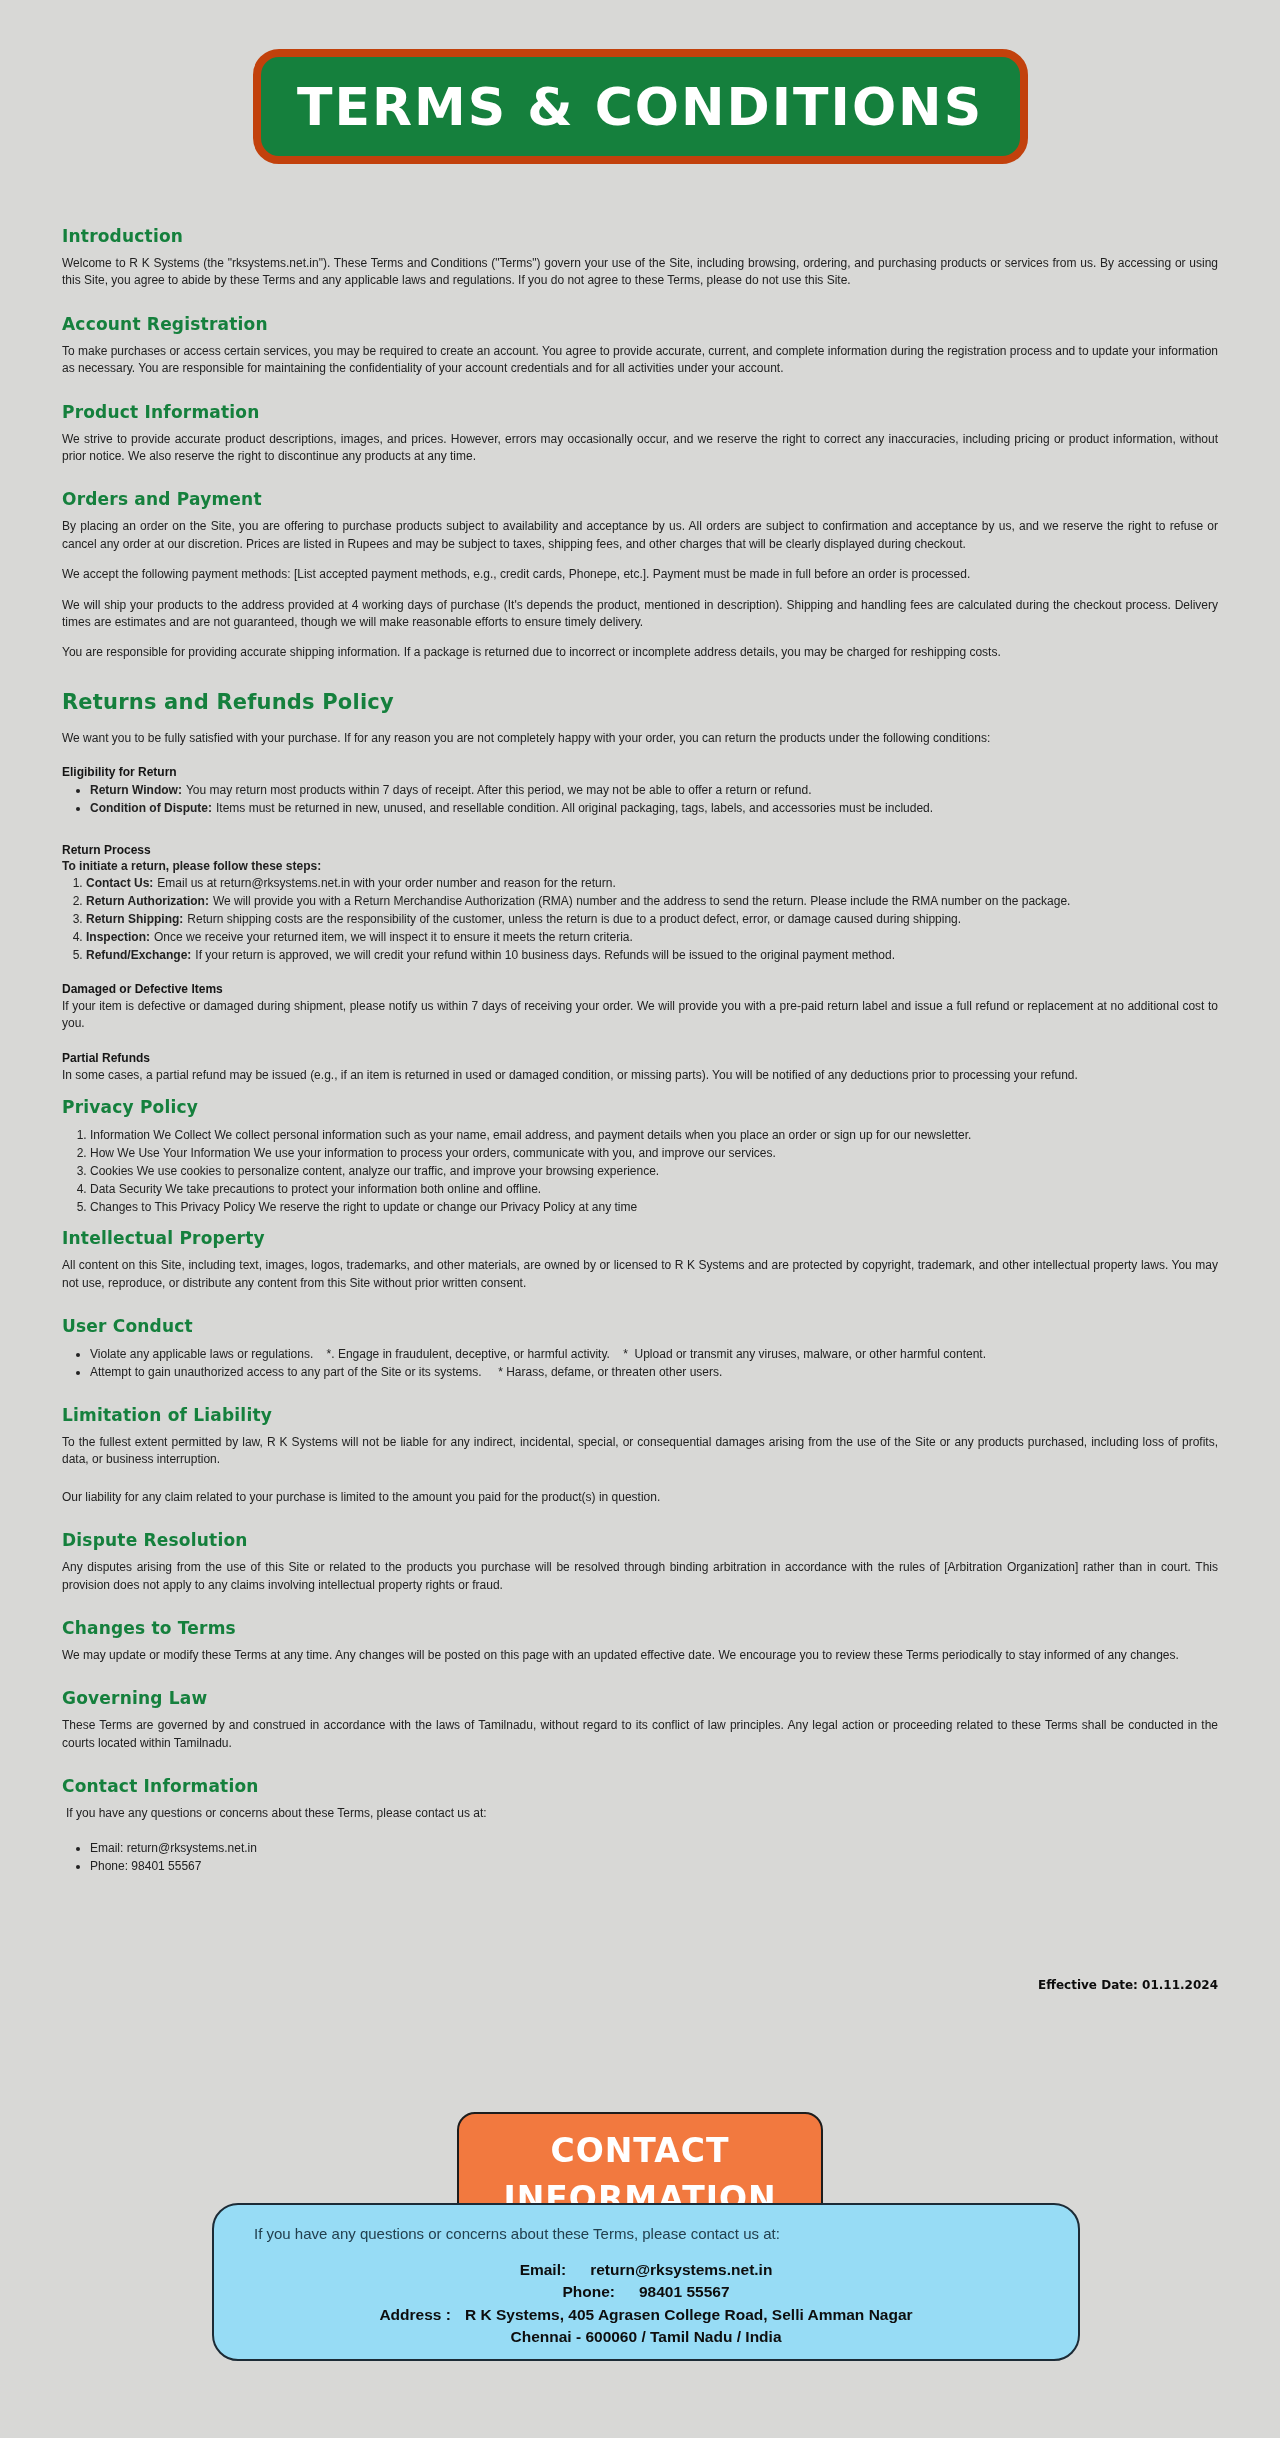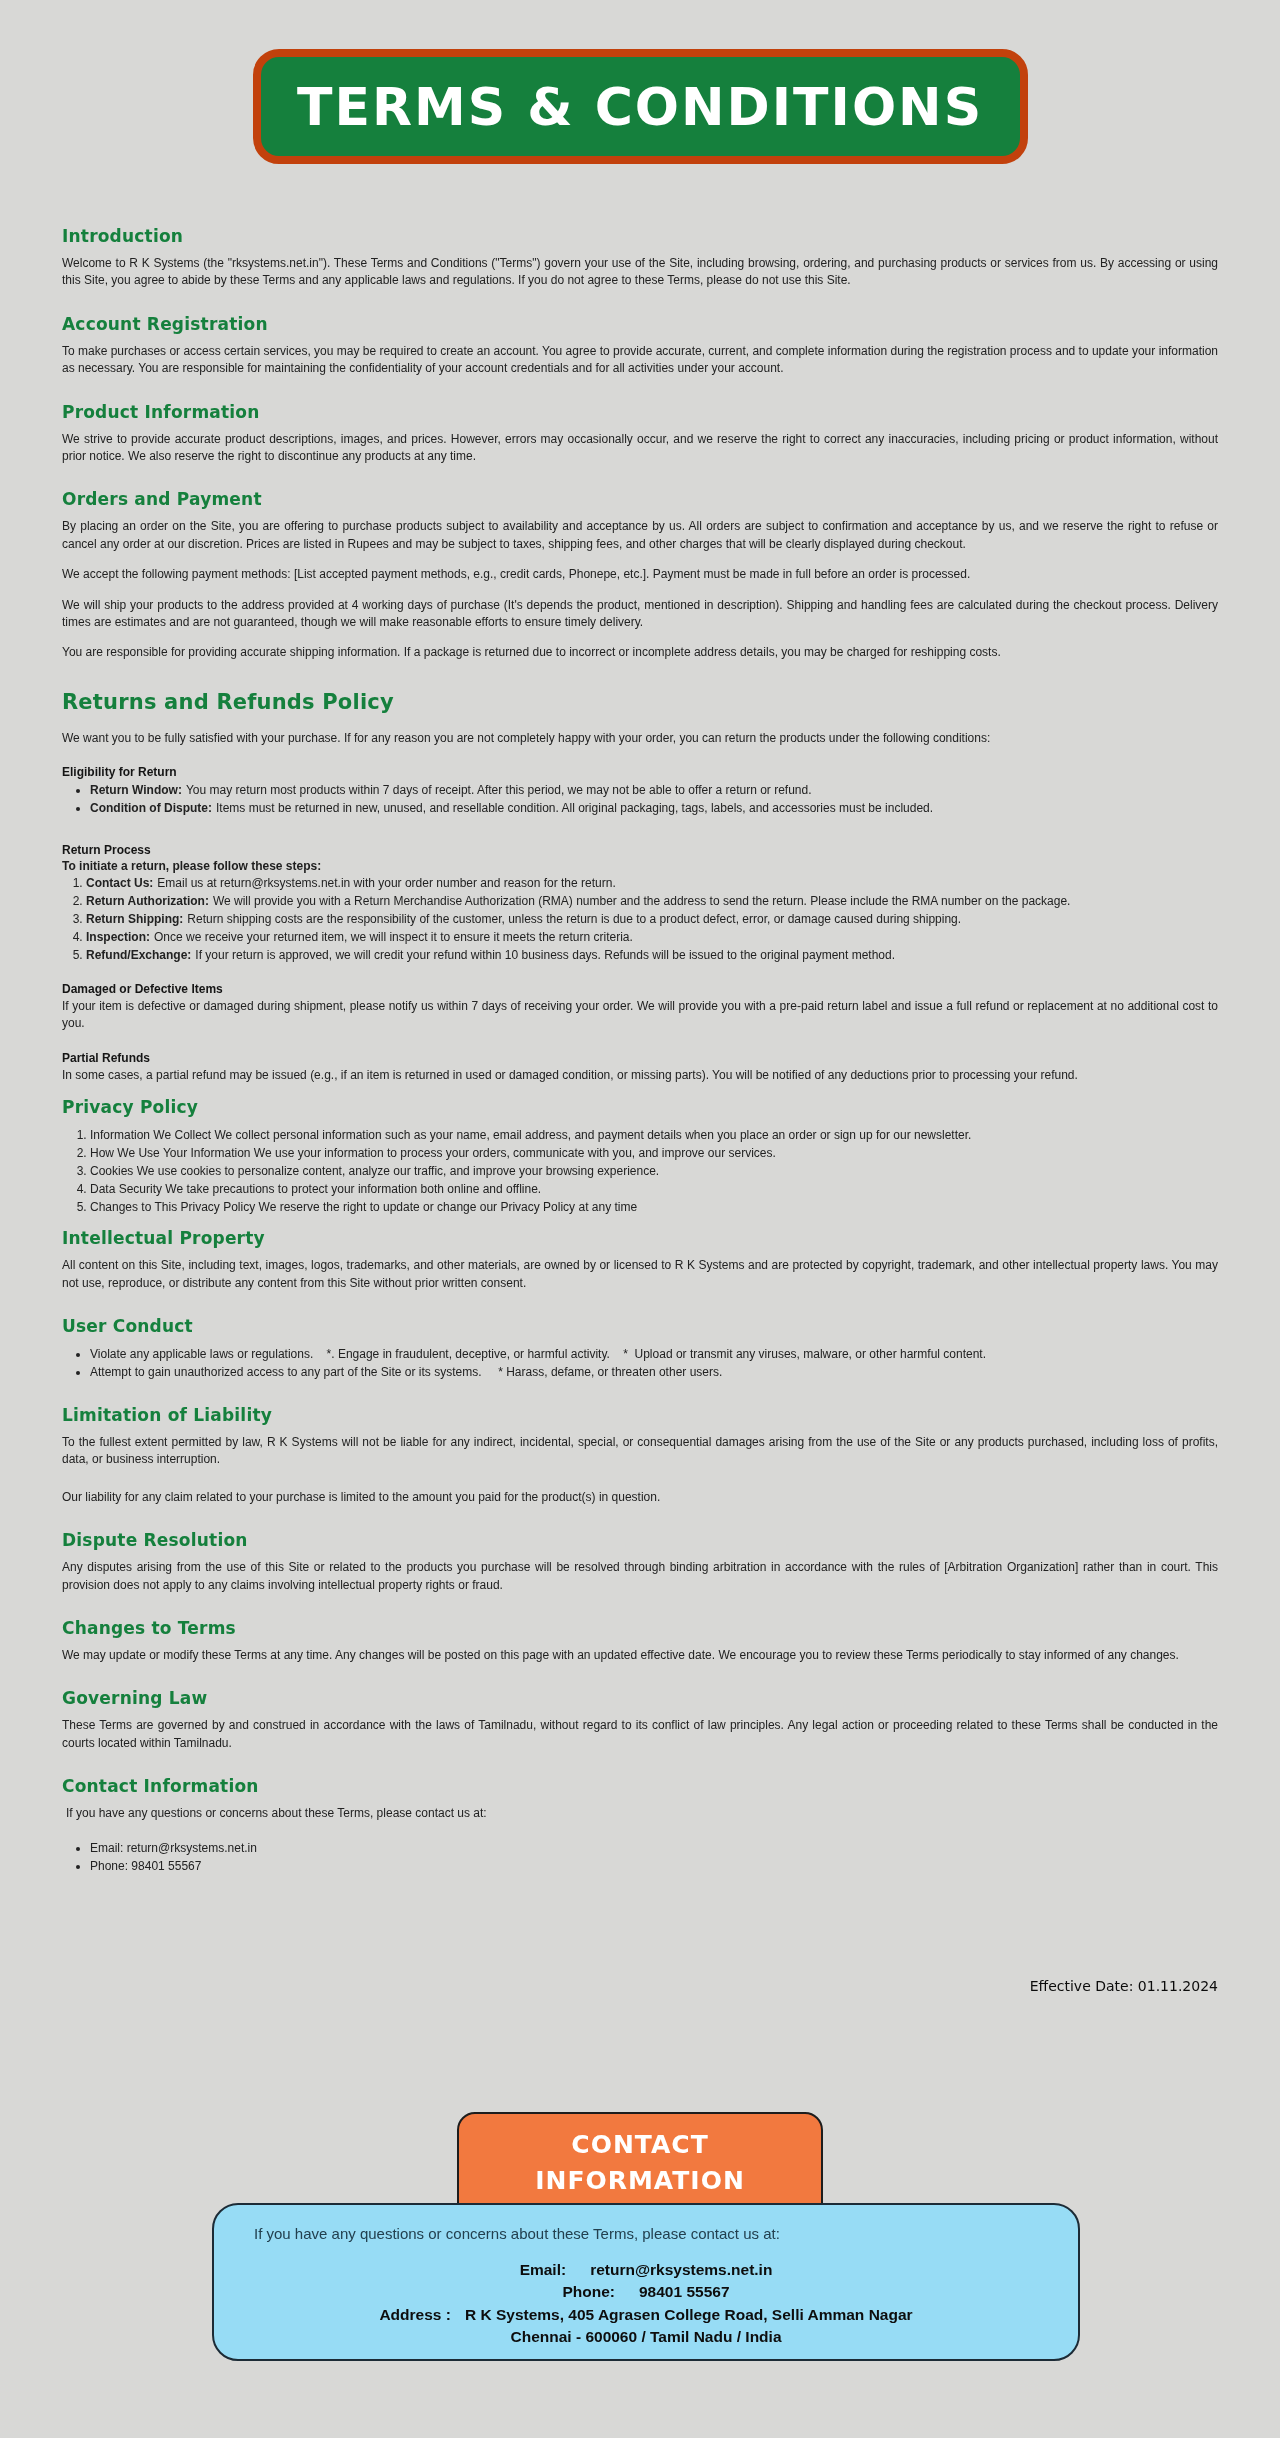--- a/index.html
+++ b/index.html
@@ -66,42 +66,42 @@
   }
   ol.steps { padding-left: 24px; }
   ol.steps li { text-align: justify; }
   ul.bullets li .li-label, ol.steps li .li-label { margin-right: 4px; }
   li.conduct-li { white-space: pre-wrap; }
   .effective-date {
     position: absolute;
     top: 1978px;
     right: 62px;
     font-family: "DejaVu Sans", sans-serif;
-    font-weight: normal;
-    font-size: 14px;
+    font-weight: bold;
+    font-size: 12px;
     color: #0c0c0c;
   }
   .contact-banner {
     position: absolute;
     top: 2112px;
     left: 457px;
     width: 366px;
     height: 140px;
     background: #f2793f;
     border: 2px solid #1d1d1d;
     border-radius: 18px;
     box-sizing: border-box;
     text-align: center;
     padding-top: 13px;
     z-index: 1;
   }
   .contact-banner .banner-line {
     font-family: "DejaVu Sans", sans-serif;
     font-weight: bold;
-    font-size: 25px;
+    font-size: 33px;
     letter-spacing: 1px;
     line-height: 1.45;
     color: #ffffff;
   }
   .contact-box {
     position: absolute;
     top: 2203px;
     left: 212px;
     width: 868px;
     height: 158px;

